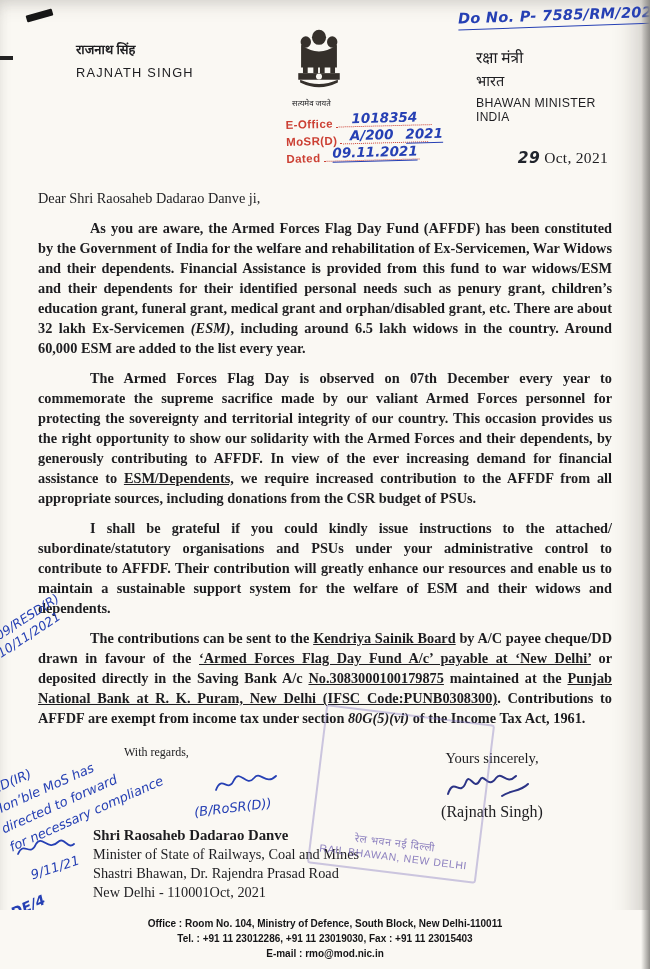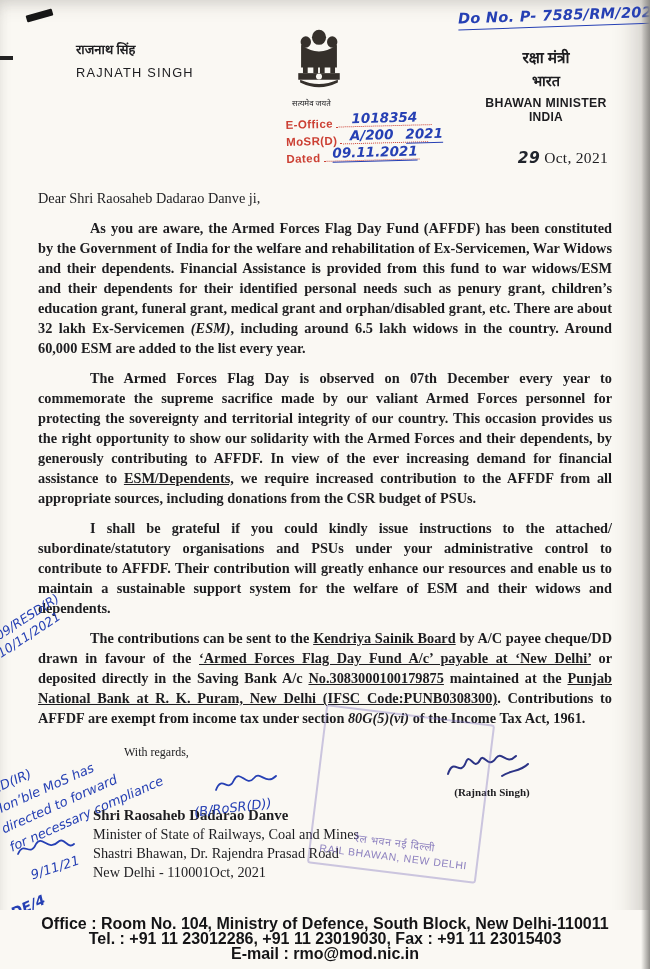--- a/index.html
+++ b/index.html
@@ -24,21 +24,21 @@
   .file-ref { position:absolute; top:7px; left:458px; font-size:14.5px; font-weight:600;
     transform:rotate(-2deg); border-bottom:1.6px solid #2640b4; padding-bottom:3px; letter-spacing:.3px; white-space:nowrap; }
 
   
   .header { position:relative; height:178px; }
   .sender { position:absolute; left:76px; top:40px; }
   .sender .hindi { font-size:13px; font-weight:bold; }
   .sender .eng { font-size:12.8px; letter-spacing:1.2px; margin-top:7px; font-family:"Liberation Sans", sans-serif; }
   .emblem { position:absolute; left:292px; top:26px; width:62px; text-align:left; }
   .emblem .motto { font-size:8px; margin-top:1px; }
-  .office { position:absolute; right:34px; top:46px; width:140px; text-align:center; font-weight:bold; }
+  .office { position:absolute; right:34px; top:46px; width:140px; font-weight:normal; }
   .office .h1 { font-size:15.5px; }
   .office .h2 { font-size:14.5px; margin-top:2px; }
   .office .e1 { font-size:12.3px; margin-top:6px; font-family:"Liberation Sans", sans-serif; letter-spacing:.3px; }
   .office .e2 { font-size:12px; font-family:"Liberation Sans", sans-serif; letter-spacing:.3px; }
   .letter-date { position:absolute; right:42px; top:149px; font-size:15.5px; letter-spacing:.3px; }
   .letter-date .day { font-family:"DejaVu Sans", sans-serif; font-style:italic; font-weight:600; color:#20242c; }
 
   
   .stamps { position:absolute; left:286px; top:113px; transform:rotate(-1.5deg); font-family:"Liberation Sans", sans-serif; }
   .stamp-row { position:relative; height:17px; white-space:nowrap; }
@@ -54,29 +54,29 @@
   .body { padding:4px 38px 0; font-size:14.3px; line-height:20px; text-align:justify; }
   .salutation { margin:6px 0 10px; }
   .para { text-indent:52px; margin-bottom:10px;font-weight:bold; }
   .para:last-child { margin-bottom:0; }
   .seg-u { text-decoration:underline; }
   .seg-i { font-style:italic; }
 
   .closing { margin:14px 0 0 86px; font-size:12px; }
   .sign-block { width:180px; margin:-14px 30px 0 auto; text-align:center; font-size:14.6px; }
   .sig-svg { display:block; margin:2px auto 0; }
-  .sig-name { font-weight:bold; font-size:11px; }
+  .sig-name { font-weight:normal; font-size:16px; }
 
   .addressee { margin:4px 0 0 55px; font-size:14.3px; line-height:19px; }
   .addressee .name { font-weight:bold; font-size:14.8px; }
 
   
   .footer { position:absolute; left:0; right:0; bottom:0; background:#faf8f3;
     padding:6px 10px 8px; text-align:center; font-family:"Liberation Sans", sans-serif;
-    font-size:16px; font-weight:bold; line-height:15px; color:#141416;margin-top:24px; }
+    font-size:10px; font-weight:bold; line-height:15px; color:#141416;margin-top:24px; }
 
   
   .hw-abs { position:absolute; }
   .margin-ref { left:-12px; top:610px; transform:rotate(-33deg); font-size:12.5px; line-height:16px; }
   .ped-note { left:-10px; top:742px; transform:rotate(-24deg); font-size:13px; line-height:20px; width:190px; }
   .initial-ref { left:194px; top:800px; transform:rotate(-7deg); font-size:13px; }
   .squig1 { position:absolute; left:214px; top:770px; }
   .date-mark { left:30px; top:860px; transform:rotate(-18deg); font-size:13px; }
   .squig2 { position:absolute; left:16px; top:836px; }
   .de-mark { left:10px; top:898px; transform:rotate(-24deg); font-size:14px; font-weight:600; }
@@ -160,20 +160,21 @@
   <div class="body">
     <p class="salutation">Dear Shri Raosaheb Dadarao Danve ji,</p>
     <p class="para"><span>As you are aware, the Armed Forces Flag Day Fund (AFFDF) has been constituted by the Government of India for the welfare and rehabilitation of Ex-Servicemen, War Widows and their dependents.  Financial Assistance is provided from this fund to war widows/ESM and their dependents for their identified personal needs such as penury grant, children’s education grant, funeral grant, medical grant and orphan/disabled grant, etc. There are about 32 lakh Ex-Servicemen </span><span class="seg-i">(ESM)</span><span>, including around 6.5 lakh widows in the country.  Around 60,000 ESM are added to the list every year.</span></p>
     <p class="para"><span>The Armed Forces Flag Day is observed on 07th December every year to commemorate the supreme sacrifice made by our valiant Armed Forces personnel for protecting the sovereignty and territorial integrity of our country. This occasion provides us the right opportunity to show our solidarity with the Armed Forces and their dependents, by generously contributing to AFFDF. In view of the ever increasing demand for financial assistance to </span><span class="seg-u">ESM/Dependents,</span><span> we require increased contribution to the AFFDF from all appropriate sources, including donations from the CSR budget of PSUs.</span></p>
     <p class="para">I shall be grateful if you could kindly issue instructions to the attached/ subordinate/statutory organisations and PSUs under your administrative control to contribute to AFFDF. Their contribution will greatly enhance our resources and enable us to maintain a sustainable support system for the welfare of ESM and their widows and dependents.</p>
     <p class="para"><span>The contributions can be sent to the </span><span class="seg-u">Kendriya Sainik Board</span><span> by A/C payee cheque/DD drawn in favour of the </span><span class="seg-u">‘Armed Forces Flag Day Fund A/c’ payable at ‘New Delhi’</span><span> or deposited directly in the Saving Bank A/c </span><span class="seg-u">No.3083000100179875</span><span> maintained at the </span><span class="seg-u">Punjab National Bank at R. K. Puram, New Delhi (IFSC Code:PUNB0308300)</span><span>. Contributions to AFFDF are exempt from income tax under section </span><span class="seg-i">80G(5)(vi)</span><span> of the Income Tax Act, 1961.</span></p>
 
     <p class="closing">With regards,</p>
 
     <div class="sign-block">
+      <div>Yours sincerely,</div>
       <svg class="sig-svg" width="96" height="32" viewBox="0 0 96 32">
         <path d="M4 24 C10 6 16 28 22 12 C26 2 30 22 36 10 C40 2 44 20 52 8 C58 0 62 16 72 6 M58 26 C66 20 76 22 84 14" fill="none" stroke="#2c3486" stroke-width="2" stroke-linecap="round"></path>
       </svg>
       <div class="sig-name">(Rajnath Singh)</div>
     </div>
 
     <div class="addressee">
       <div class="name">Shri Raosaheb Dadarao Danve</div>
       <div>Minister of State of Railways, Coal and Mines</div>
       <div>Shastri Bhawan, Dr. Rajendra Prasad Road</div>

